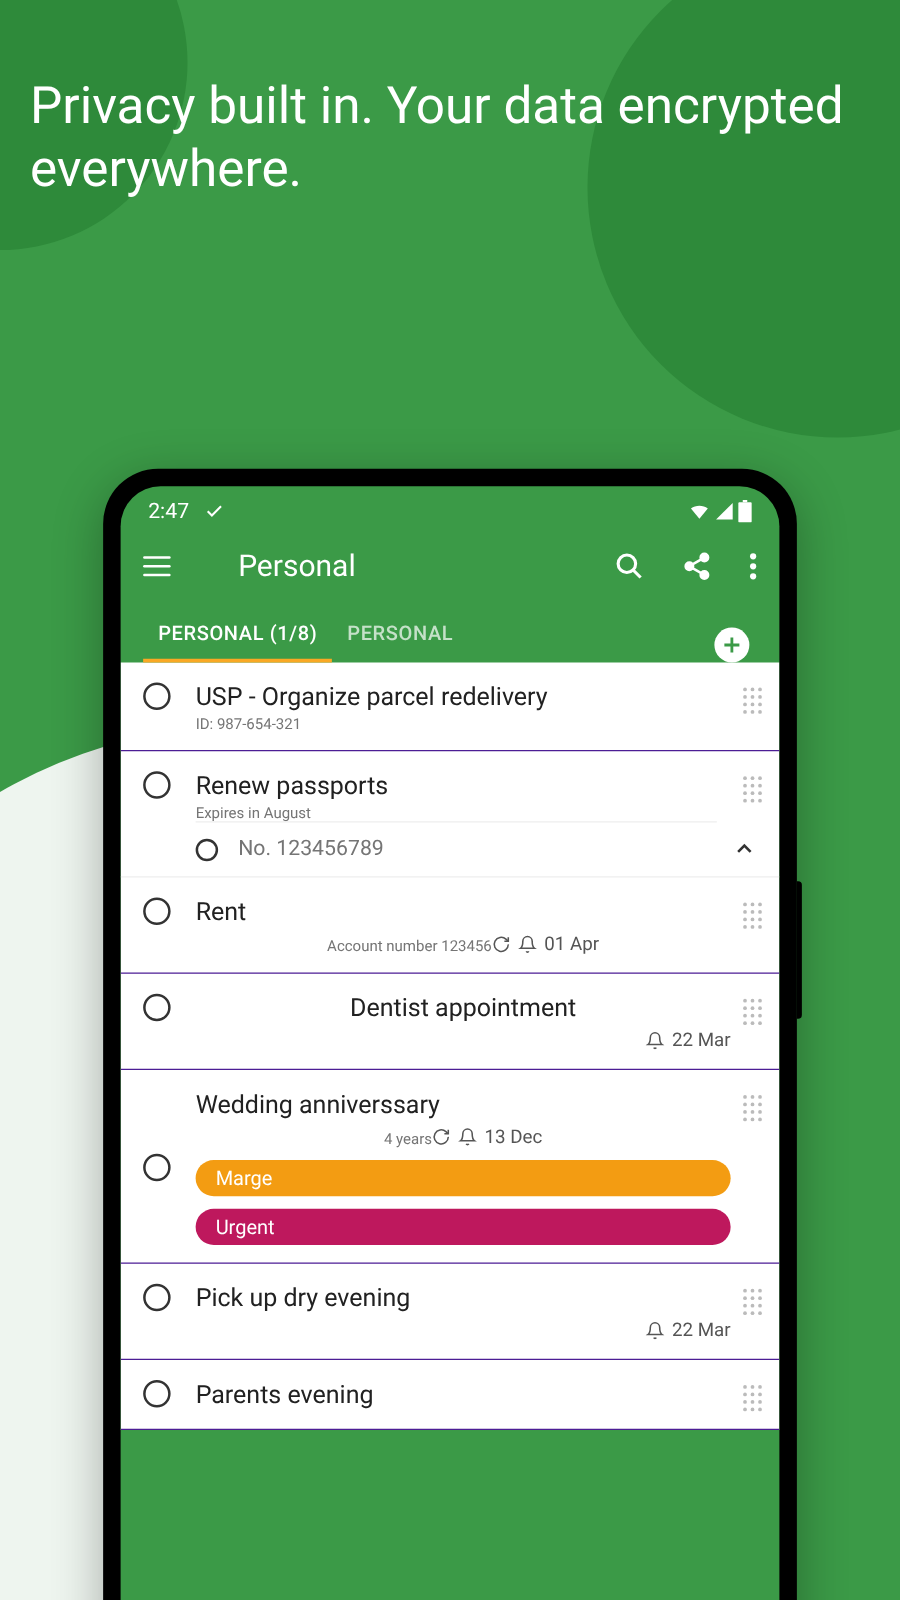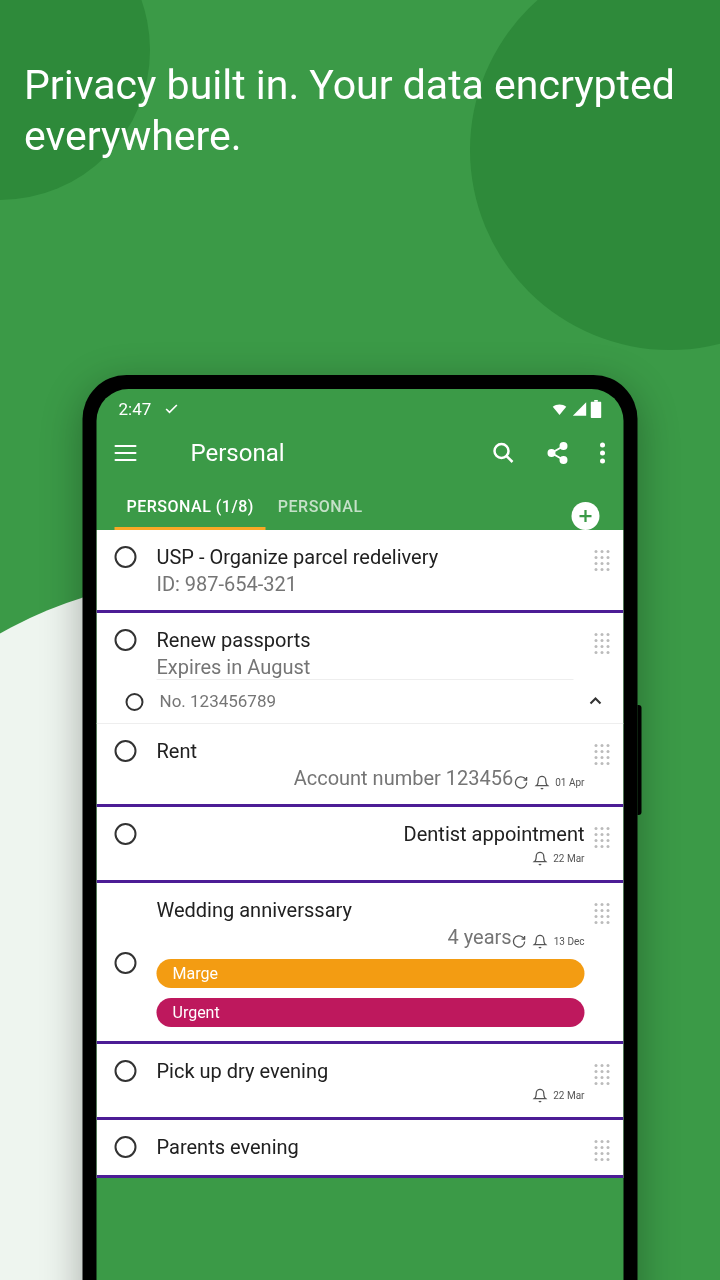--- a/index.html
+++ b/index.html
@@ -170,21 +170,21 @@
       font-weight: bold;
       margin-right: 6px;
     }
     .list {
       background: #fff;
     }
     .item {
       display: flex;
       align-items: flex-start;
       padding: 14px 14px 14px 18px;
-      border-bottom: 3px solid #4c1d95;
+      border-bottom: 1px solid #4c1d95;
       position: relative;
     }
     .item.has-sub { padding-bottom: 0; border-bottom: none; }
     .radio {
       width: 22px;
       height: 22px;
       border: 2.5px solid #333;
       border-radius: 50%;
       flex-shrink: 0;
       margin-top: 2px;
@@ -198,36 +198,36 @@
       flex: 1;
       margin-left: 20px;
       min-width: 0;
     }
     .item-title {
       font-size: 20px;
       color: #212121;
       line-height: 1.3;
     }
     .item-sub {
-      font-size: 20px;
+      font-size: 12px;
       color: #757575;
       margin-top: 2px;
     }
     .item-meta {
       display: flex;
       align-items: center;
       gap: 6px;
-      font-size: 10px;
+      font-size: 15px;
       color: #555;
       margin-top: 4px;
       justify-content: flex-end;
     }
     .item-right-row {
       display: flex;
-      justify-content: flex-end;
+      justify-content: center;
       align-items: flex-end;
     }
     .drag {
       margin-left: 10px;
       color: #bbb;
       flex-shrink: 0;
       display: grid;
       grid-template-columns: repeat(3, 3px);
       grid-template-rows: repeat(4, 3px);
       gap: 3px;
@@ -235,21 +235,21 @@
     }
     .drag span {
       width: 3px;
       height: 3px;
       background: #bbb;
       border-radius: 50%;
     }
     .subitem {
       display: flex;
       align-items: flex-start;
-      padding: 12px 14px 12px 29px;
+      padding: 12px 14px 12px 60px;
       border-bottom: 1px solid #eee;
       position: relative;
     }
     .subitem-sep {
       position: absolute;
       top: 0;
       left: 60px;
       right: 50px;
       height: 1px;
       background: #eee;

